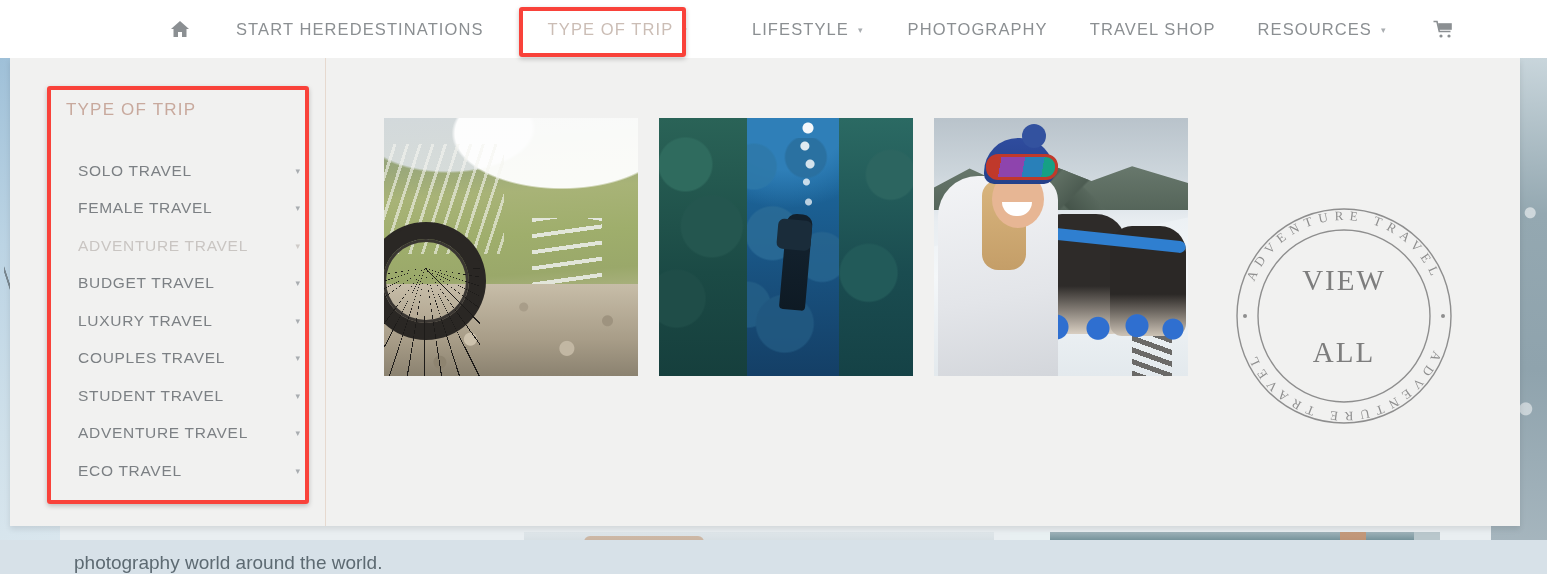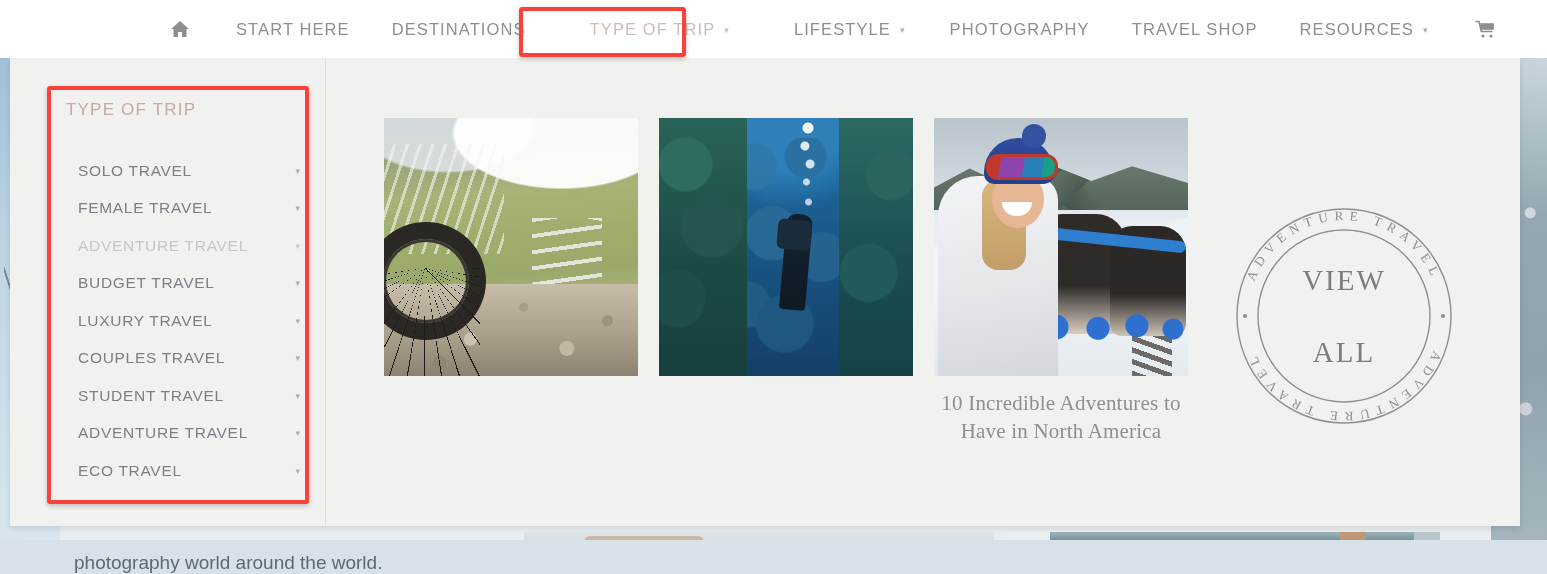--- a/index.html
+++ b/index.html
@@ -334,21 +334,21 @@
           <svg width="20" height="18" viewBox="0 0 20 18" fill="none">
             <path d="M10 1 L19 9 L16.5 9 L16.5 17 L12 17 L12 12 L8 12 L8 17 L3.5 17 L3.5 9 L1 9 Z" fill="#8b8f92"></path>
           </svg>
         </span>
       </div>
 
       <div class="nav-item" style="margin-left:46px;">
         <span>START HERE</span>
       </div>
 
-      <div class="nav-item" style="margin-left:42px;">
+      <div class="nav-item" style="">
         <span>DESTINATIONS</span>
       </div>
 
       <div class="nav-item active" style="margin-left:64px;">
         <span>TYPE OF TRIP</span>
         <span class="caret">▾</span>
       </div>
 
       <div class="nav-item" style="margin-left:64px;">
         <span>LIFESTYLE</span>
@@ -467,21 +467,20 @@
             <div class="person"></div>
             <div class="hair"></div>
             <div class="face">
                 <div class="smile"></div>
               </div>
             <div class="hat"></div>
             <div class="goggles"></div>
             <div class="pom"></div>
           </div>
         </div>
-        <div class="cap">10 Incredible Adventures to Have in North America</div>
       </div>
 
     </div>
 
     <div class="viewall">
       <svg width="222" height="222" viewBox="0 0 222 222">
         <circle cx="111" cy="111" r="107" fill="none" stroke="#8e8e8e" stroke-width="1.4"></circle>
         <circle cx="111" cy="111" r="86" fill="none" stroke="#8e8e8e" stroke-width="1.4"></circle>
         <circle cx="12" cy="111" r="2" fill="#8e8e8e"></circle>
         <circle cx="210" cy="111" r="2" fill="#8e8e8e"></circle>

